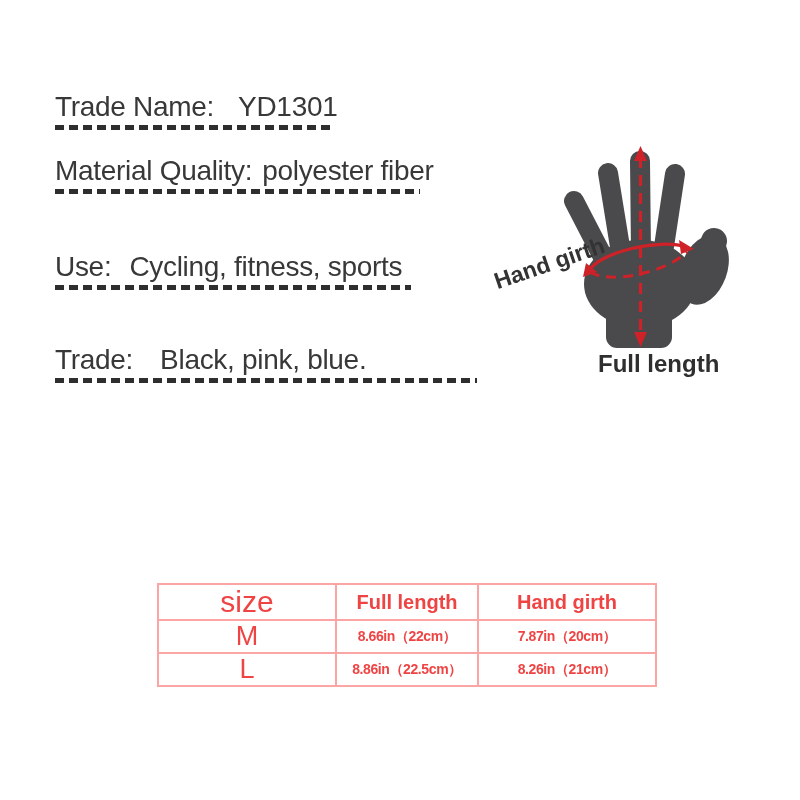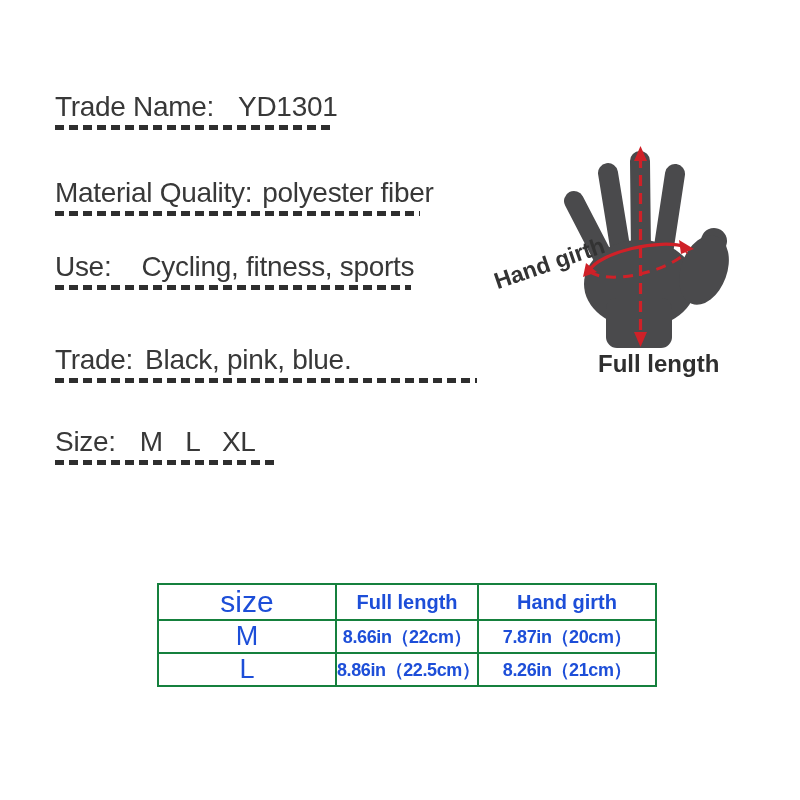--- a/index.html
+++ b/index.html
@@ -10,76 +10,72 @@
   
   .spec{position:absolute;left:55px;}
   .spec-text{font-size:28px;line-height:33px;white-space:pre;letter-spacing:-0.3px;}
   .spec-text.condensed{transform:scaleX(0.85);transform-origin:0 50%;}
   .spec-label{color:#383838;}
   .spec-value{color:#383838;}
   .dash{
     height:5px;margin-top:2px;
     background:repeating-linear-gradient(90deg,#2e2e2e 0,#2e2e2e 9px,transparent 9px,transparent 14px);
   }
-  .g24{margin-left:24px;} .g10{margin-left:10px;} .g30{margin-left:30px;}
-  .g12{margin-left:12px;} .g14{margin-left:14px;}
+  .g24{margin-left:24px;} .g10{margin-left:10px;} .g30{margin-left:18px;}
+  .g12{margin-left:27px;} .g14{margin-left:14px;}
   
   .hand-wrap{position:absolute;left:490px;top:138px;width:270px;height:247px;}
   .hand-girth-label{
     position:absolute;left:492px;top:250px;font-size:23px;font-weight:600;color:#333;
     transform:rotate(-19deg);transform-origin:50% 50%;white-space:nowrap;
   }
   .full-length-label{
     position:absolute;left:598px;top:350px;font-size:24px;font-weight:600;color:#2f2f2f;white-space:nowrap;
   }
   
   .size-table{
     position:absolute;left:157px;top:583px;border-collapse:collapse;table-layout:fixed;
     width:498px;
   }
   .size-table th,.size-table td{
-    border:2px solid #15803d;text-align:center;vertical-align:middle;padding:0;
-    background:#fff;color:#1d4ed8;
+    border:2px solid #fca5a5;text-align:center;vertical-align:middle;padding:0;
+    background:#fff;color:#ef4444;
   }
   .col-size{width:178px;} .col-full{width:142px;} .col-girth{width:178px;}
   .size-table tr{height:33px;}
   .th-size{font-size:30px;font-weight:400;}
   .th-measure{font-size:20px;font-weight:700;}
   .td-size{font-size:27px;font-weight:400;}
-  .td-measure{font-size:18px;font-weight:600;letter-spacing:-0.4px;white-space:nowrap;}
+  .td-measure{font-size:14px;font-weight:600;letter-spacing:-0.4px;white-space:nowrap;}
 </style>
 </head>
 <body>
 
 <div class="canvas">
 
   <div class="spec" style="top:90px">
     <div class="spec-text"><span class="spec-label">Trade Name:</span><span class="spec-value g24">YD1301</span></div>
     <div class="dash" style="width:275px"></div>
   </div>
 
-  <div class="spec" style="top:176px">
+  <div class="spec" style="top:154px">
     <div class="spec-text"><span class="spec-label">Material Quality:</span><span class="spec-value g10">polyester fiber</span></div>
     <div class="dash" style="width:365px"></div>
   </div>
 
   <div class="spec" style="top:250px">
     <div class="spec-text"><span class="spec-label">Use:</span><span class="spec-value g30">Cycling, fitness, sports</span></div>
     <div class="dash" style="width:356px"></div>
   </div>
 
   <div class="spec" style="top:343px">
     <div class="spec-text"><span class="spec-label">Trade:</span><span class="spec-value g12">Black, pink, blue.</span></div>
     <div class="dash" style="width:422px"></div>
   </div>
 
-  <div class="spec" style="top:425px">
-    <div class="spec-text"><span class="spec-label">Size:</span><span class="spec-value g24">M   L   XL</span></div>
-    <div class="dash" style="width:223px"></div>
-  </div>
 
 
   <div class="hand-wrap">
     <svg viewBox="490 138 270 247" width="270" height="247">
 
       <g stroke="#4a4a4c" fill="#4a4a4c">
         <line x1="574" y1="201" x2="603" y2="257" stroke-width="20" stroke-linecap="round"></line>
         <line x1="608" y1="173" x2="621" y2="253" stroke-width="20" stroke-linecap="round"></line>
         <line x1="640" y1="161" x2="641" y2="253" stroke-width="20" stroke-linecap="round"></line>
         <line x1="675" y1="174" x2="663" y2="253" stroke-width="20" stroke-linecap="round"></line>

